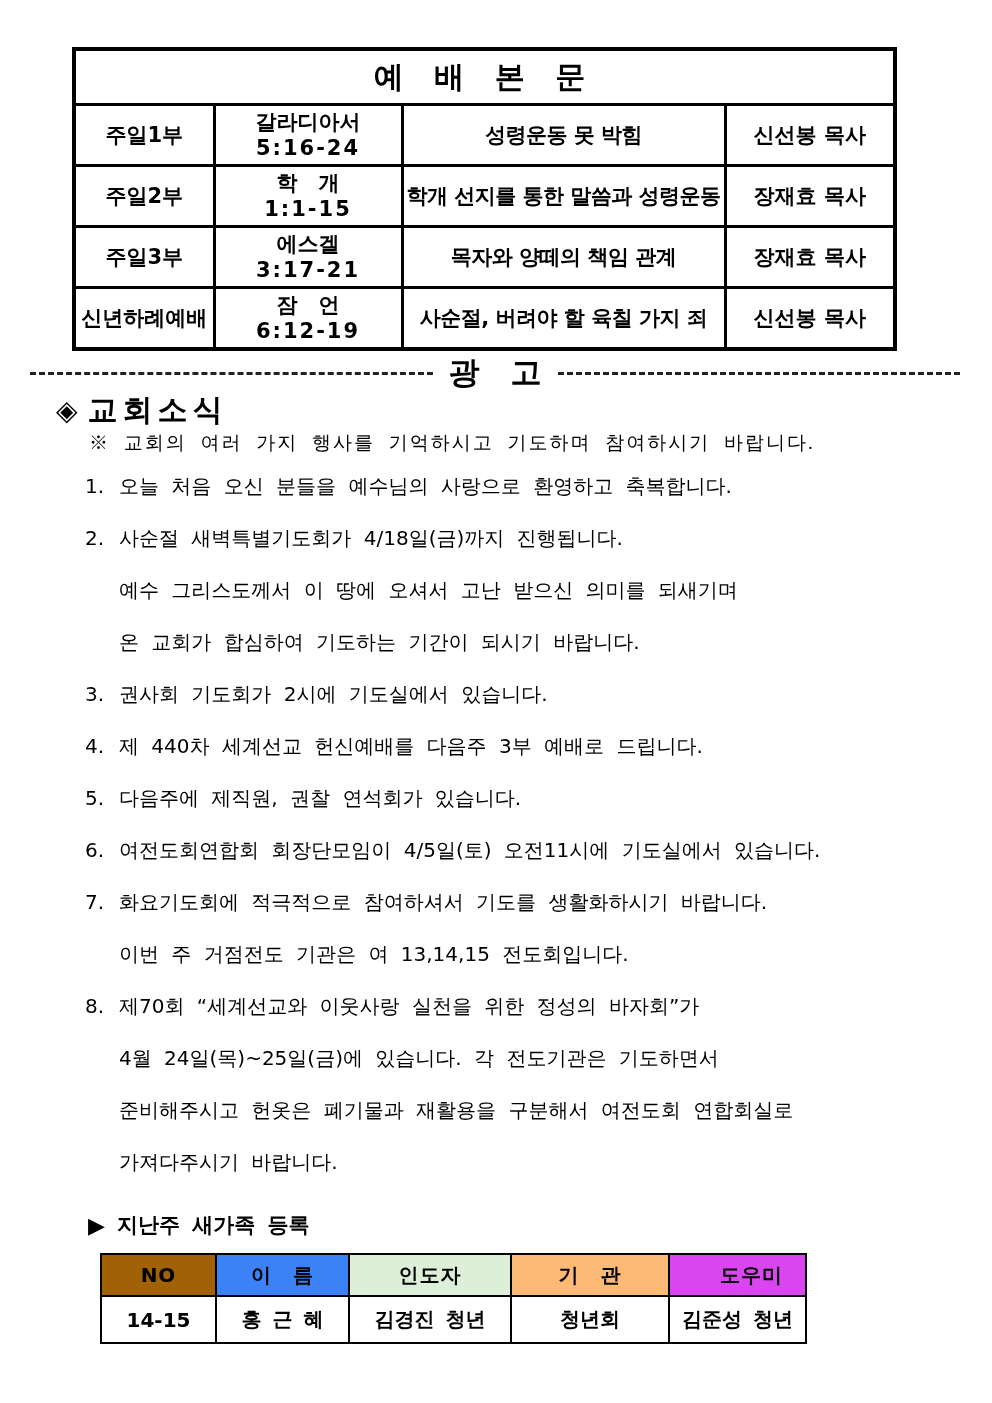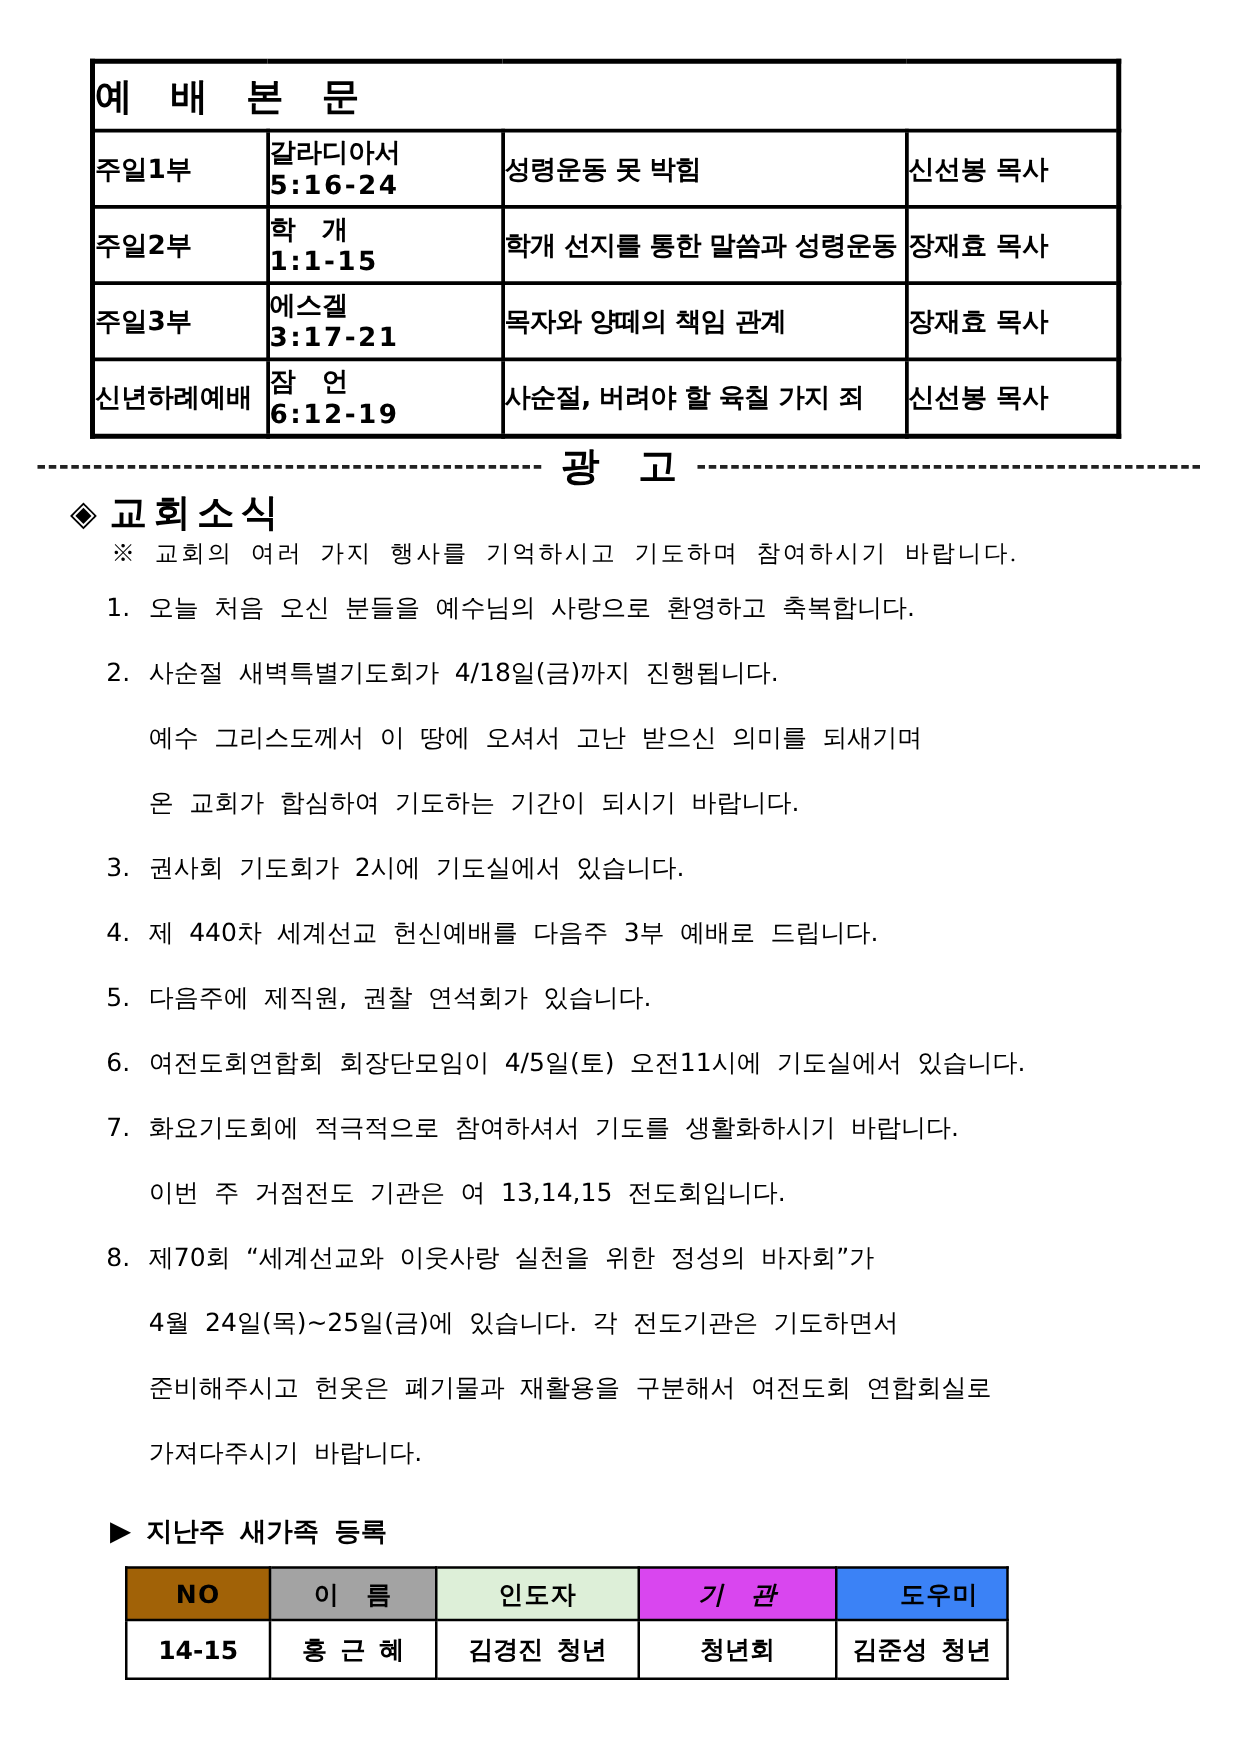--- a/index.html
+++ b/index.html
@@ -8,21 +8,21 @@
     font-family:"DejaVu Sans", sans-serif; color:#000; overflow:hidden;
   }
 
   
   table.worship{
     position:absolute; left:72px; top:47px; width:821px;
     border-collapse:collapse; table-layout:fixed;
     border:4px solid #000;
   }
   table.worship td{
-    border:3px solid #000; text-align:left; vertical-align:middle;
+    border:3px solid #000; text-align:center; vertical-align:middle;
     font-weight:bold; padding:0; overflow:hidden; white-space:nowrap;
   }
   td.w-title{
     height:52px; font-size:30px; letter-spacing:10px; border-bottom:4px solid #000;
   }
   tr.w-row td{ height:58px; font-size:21px; }
   td.w-sermon{ font-size:20px; letter-spacing:-0.5px; }
   .book-line{ display:block; line-height:26px; }
   .verse-line{ display:block; line-height:26px; letter-spacing:2px; }
 
@@ -170,24 +170,24 @@
       <colgroup>
         <col style="width:115px">
           <col style="width:133px">
           <col style="width:162px">
           <col style="width:158px">
           <col style="width:137px">
       </colgroup>
       <thead>
           <tr>
             <th style="background: #a16207;">NO</th>
-            <th style="background: #a3a3a3; font-family: Liberation Mono, monospace;">이　름</th>
+            <th style="background: #3b82f6; font-family: Liberation Mono, monospace;">이　름</th>
             <th style="background: rgb(221, 239, 216);">인도자</th>
-            <th style="background: #d946ef; font-style: italic;">기　관</th>
-            <th style="background: #3b82f6; padding-left: 28px;">도우미</th>
+            <th style="background: #fdba74;">기　관</th>
+            <th style="background: #d946ef; padding-left: 28px;">도우미</th>
           </tr>
         </thead>
       <tbody>
           <tr>
             <td>14-15</td>
             <td>홍 근 혜</td>
             <td>김경진 청년</td>
             <td>청년회</td>
             <td>김준성 청년</td>
           </tr>

